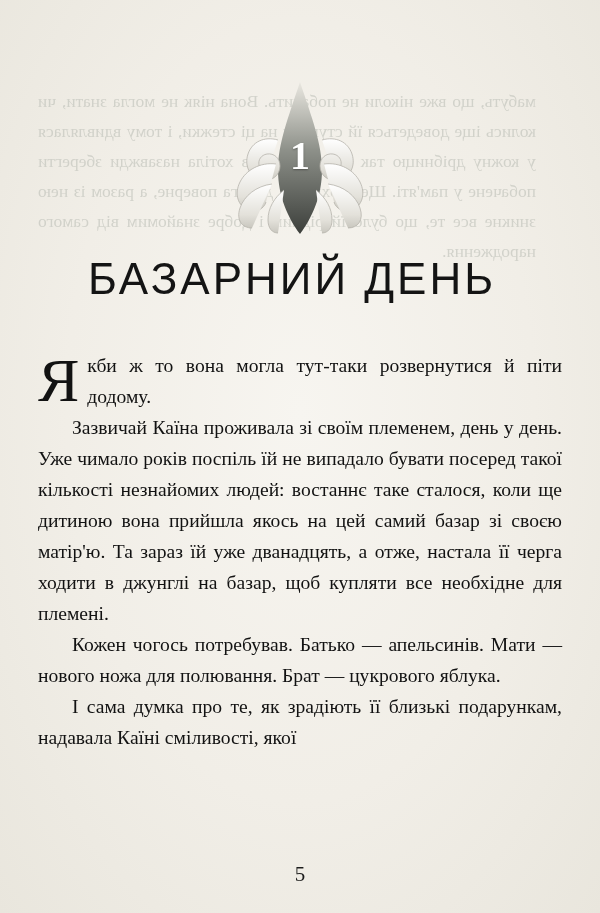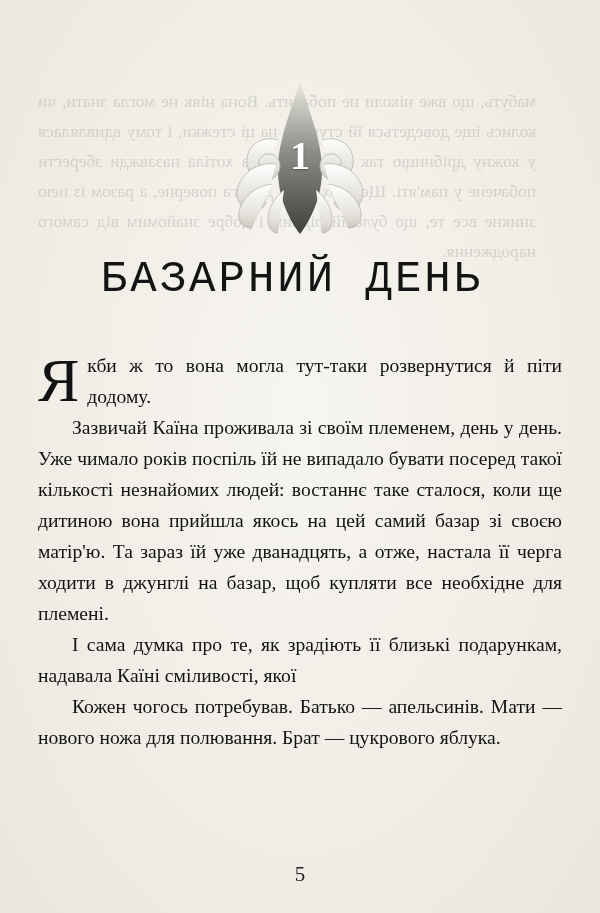--- a/index.html
+++ b/index.html
@@ -75,21 +75,21 @@
     line-height: 1;
   }
 
   h1.chapter-title {
     margin: 6px 16px 0 0;
     text-align: center;
     font-size: 44px;
     font-weight: 400;
     letter-spacing: 3px;
     color: #141414;
-    font-family: Liberation Mono, monospace;
+    font-family: Liberation Sans, sans-serif;
   }
 
   .body-text {
     margin: 46px 38px 0 38px;
     font-size: 19.6px;
     line-height: 31px;
     text-align: justify;
     text-justify: inter-word;
     color: #121212;
   }
@@ -164,19 +164,19 @@
         </svg>
       </span>
       <span class="chapter-number">1</span>
     </div>
 
     <h1 class="chapter-title">БАЗАРНИЙ ДЕНЬ</h1>
 
     <div class="body-text">
       <p class="first"><span class="dropcap">Я</span><span>кби ж то вона могла тут-таки розвернутися й піти додому.</span></p>
       <p>Зазвичай Каїна проживала зі своїм племенем, день у день. Уже чимало років поспіль їй не випадало бувати посеред такої кількості незнайомих людей: востаннє таке сталося, коли ще дитиною вона прийшла якось на цей самий базар зі своєю матір'ю. Та зараз їй уже дванадцять, а отже, настала її черга ходити в джунглі на базар, щоб купляти все необхідне для племені.</p>
+      <p>Кожен чогось потребував. Батько — апельсинів. Мати — нового ножа для полювання. Брат — цукрового яблука.</p>
       <p>І сама думка про те, як зрадіють її близькі подарункам, надавала Каїні сміливості, якої</p>
-      <p>Кожен чогось потребував. Батько — апельсинів. Мати — нового ножа для полювання. Брат — цукрового яблука.</p>
     </div>
 
     <div class="folio">5</div>
   </div>
 </div>
 
 </body></html>

